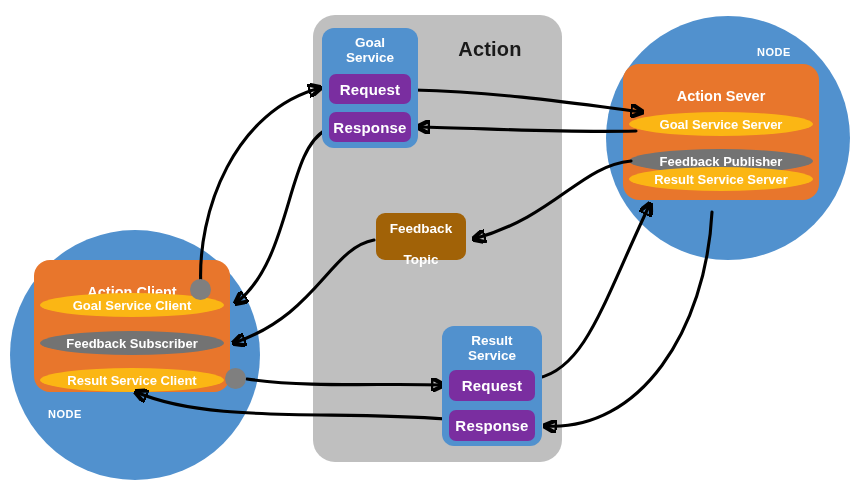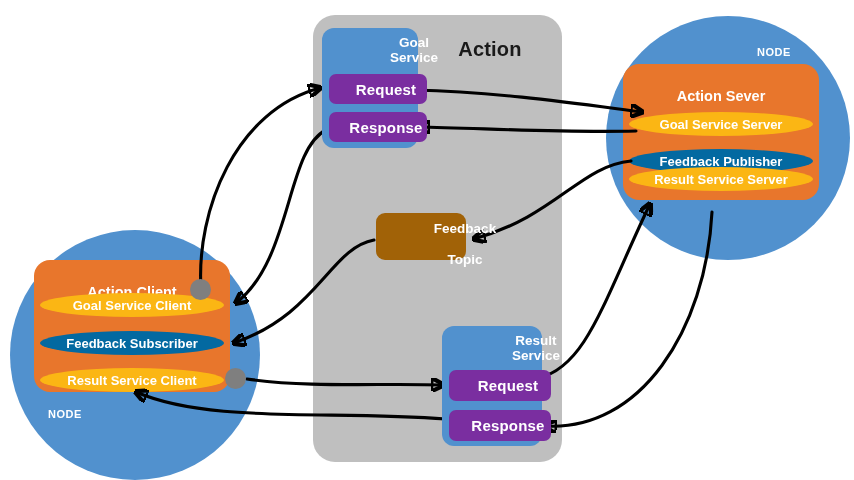--- a/index.html
+++ b/index.html
@@ -17,26 +17,26 @@
     position:absolute;left:430px;top:38px;width:120px;text-align:center;
     font-size:20px;font-weight:bold;color:#1a1a1a;letter-spacing:.2px;
   }
   
   .svc-box{
     position:absolute;background:#5191ce;border-radius:12px;
     box-shadow:0 0 0 0 rgba(0,0,0,0);
   }
   .svc-title{
     position:absolute;left:0;width:100%;text-align:center;
-    color:#ffffff;font-weight:bold;font-size:13.5px;line-height:15px;margin-left:44px;
+    color:#ffffff;font-weight:bold;font-size:13.5px;line-height:15px;
   }
   .pill{
     position:absolute;background:#7a2ea0;border-radius:7px;
     color:#ffffff;font-weight:bold;display:flex;align-items:center;
-    justify-content:center;font-size:15px;letter-spacing:.2px;padding-left:16px;
+    justify-content:center;font-size:15px;letter-spacing:.2px;
   }
   #goal-service{left:322px;top:28px;width:96px;height:120px;}
   #goal-service .svc-title{top:7px;}
   #goal-req{left:329px;top:74px;width:82px;height:30px;}
   #goal-res{left:329px;top:112px;width:82px;height:30px;}
 
   #result-service{left:442px;top:326px;width:100px;height:120px;}
   #result-service .svc-title{top:7px;}
   #result-req{left:449px;top:370px;width:86px;height:31px;}
   #result-res{left:449px;top:410px;width:86px;height:31px;}
@@ -70,21 +70,21 @@
   .action-box-title{
     position:absolute;left:0;width:100%;text-align:center;top:8px;
     color:#ffffff;font-weight:bold;font-size:14.5px;margin-top:16px;
   }
   .ellipse{
     position:absolute;border-radius:50%;
     display:flex;align-items:center;justify-content:center;
     color:#ffffff;font-weight:bold;font-size:13px;white-space:nowrap;
   }
   .e-yellow{background:#fbb614;}
-  .e-green{background:#0369a1;}
+  .e-green{background:#737373;}
 
   #srv-goal{left:629px;top:112px;width:184px;height:24px;}
   #srv-feedback{left:629px;top:149px;width:184px;height:24px;}
   #srv-result{left:629px;top:167px;width:184px;height:24px;}
 
   #cli-goal{left:40px;top:293px;width:184px;height:24px;}
   #cli-feedback{left:40px;top:331px;width:184px;height:24px;}
   #cli-result{left:40px;top:368px;width:184px;height:24px;}
 
   

